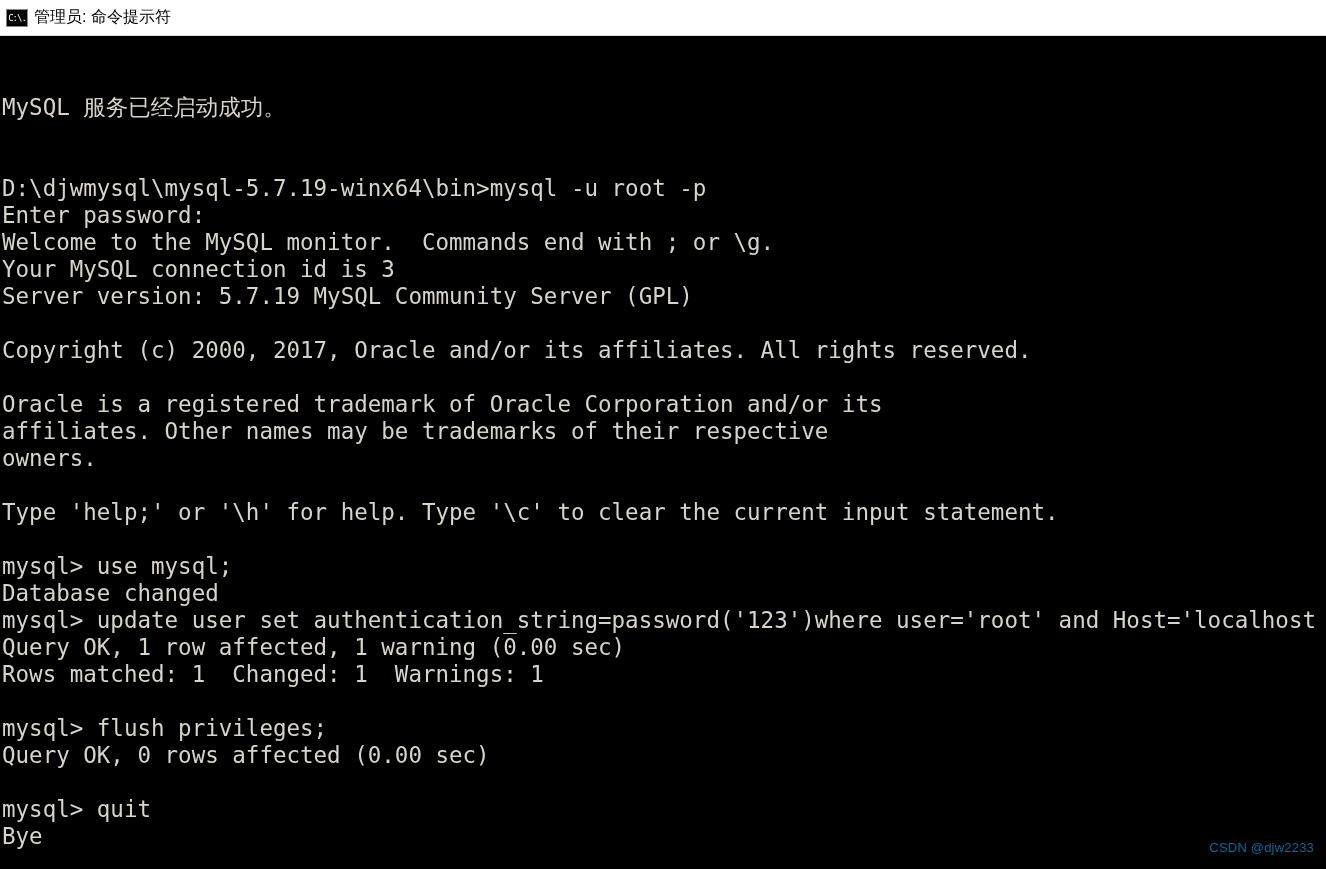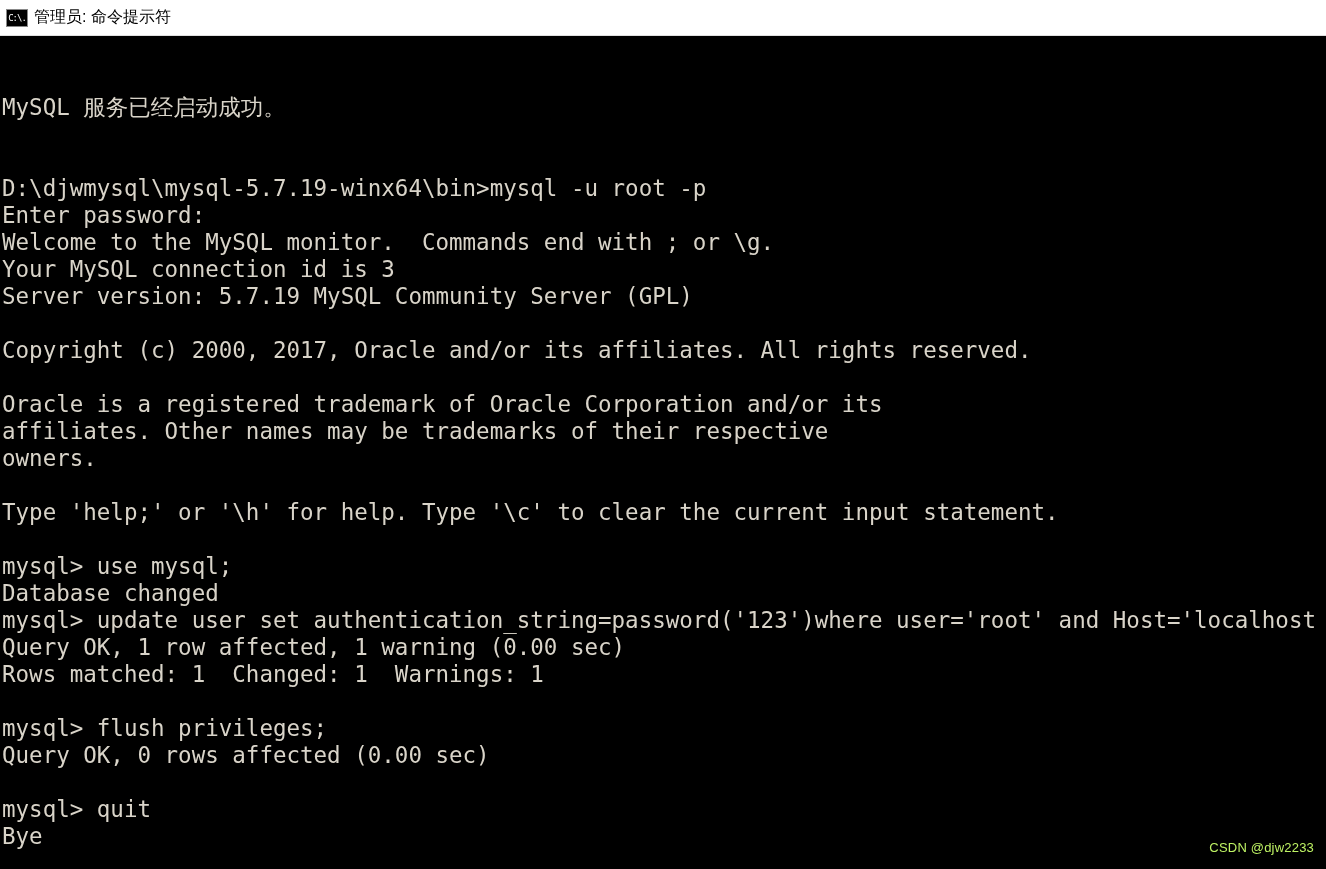--- a/index.html
+++ b/index.html
@@ -49,21 +49,21 @@
       white-space: pre;
       font-family: "NSimSun", "SimSun", "Consolas", monospace;
       overflow: hidden;
       position: relative;
     }
     .terminal .line { white-space: pre; }
     .watermark {
       position: absolute;
       right: 12px;
       bottom: 8px;
-      color: #bef264;
+      color: #0369a1;
       font-size: 13px;
       font-family: Arial, sans-serif;
       letter-spacing: 0.2px;
     }
   </style>
 </head>
 <body>
 
 <div class="titlebar">
   <div class="icon-box">C:\.</div>

